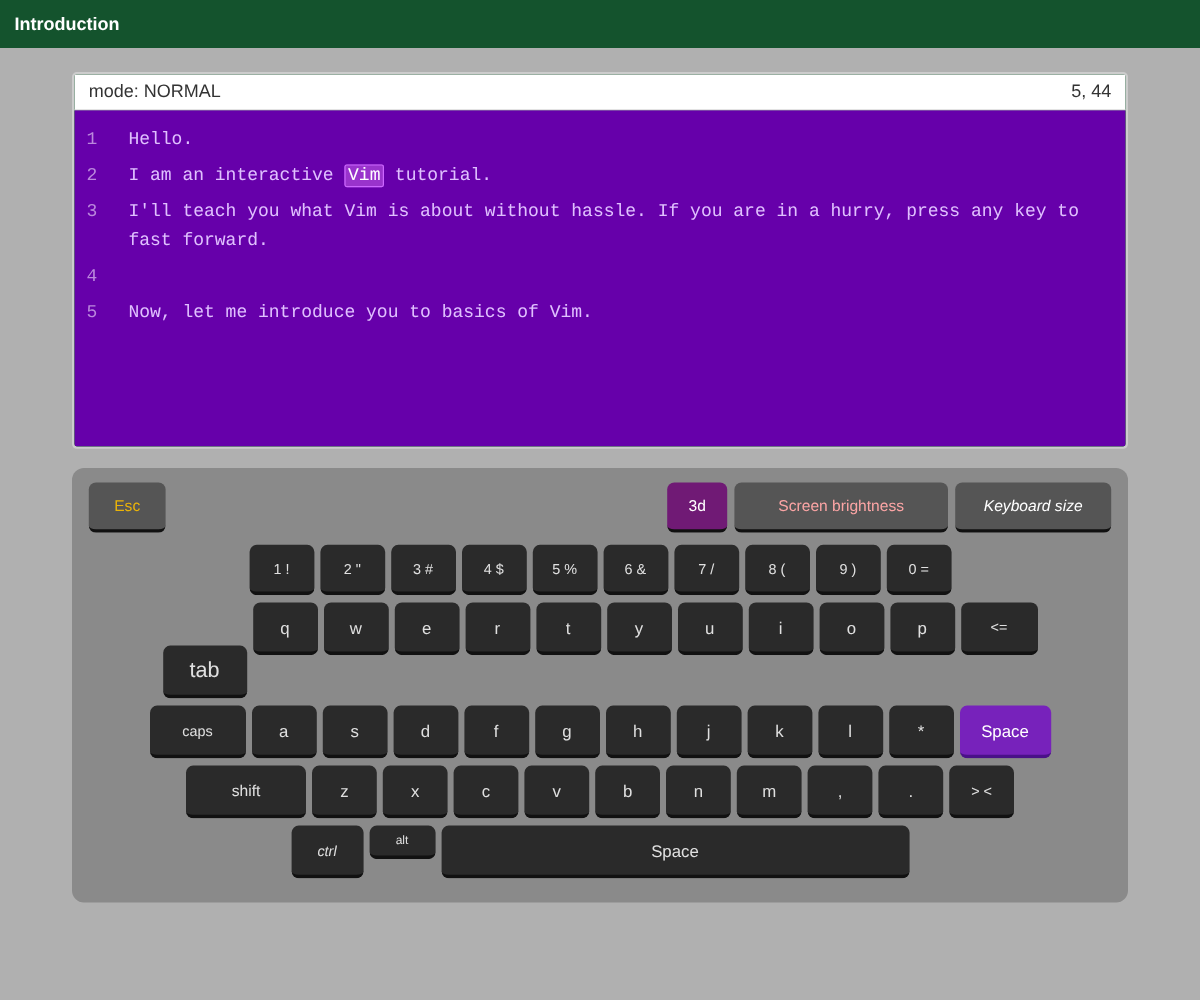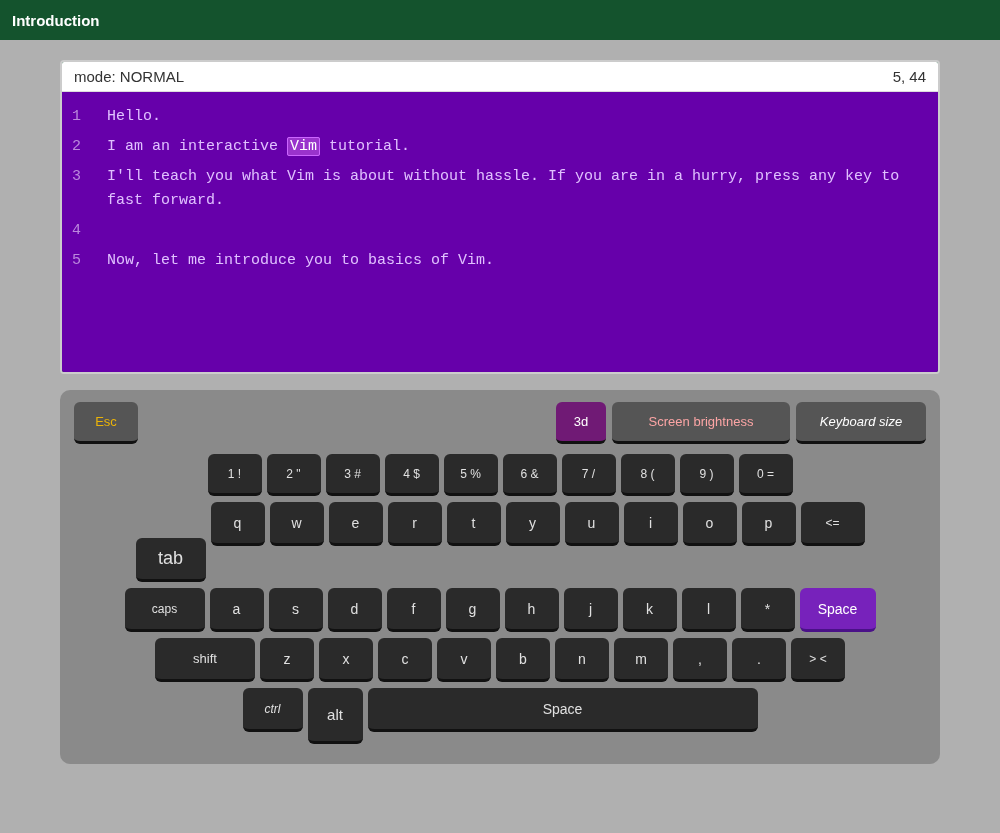--- a/index.html
+++ b/index.html
@@ -214,22 +214,22 @@
 
     .key-ctrl {
       width: 60px;
       height: 44px;
       font-size: 12px;
       font-style: italic;
     }
 
     .key-alt {
       width: 55px;
-      height: 56px;
-      font-size: 15px;
+      height: 28px;
+      font-size: 10px;
     }
 
     .key-space {
       width: 390px;
       height: 44px;
       font-size: 14px;
     }
 
     .key-star {
       width: 54px;

